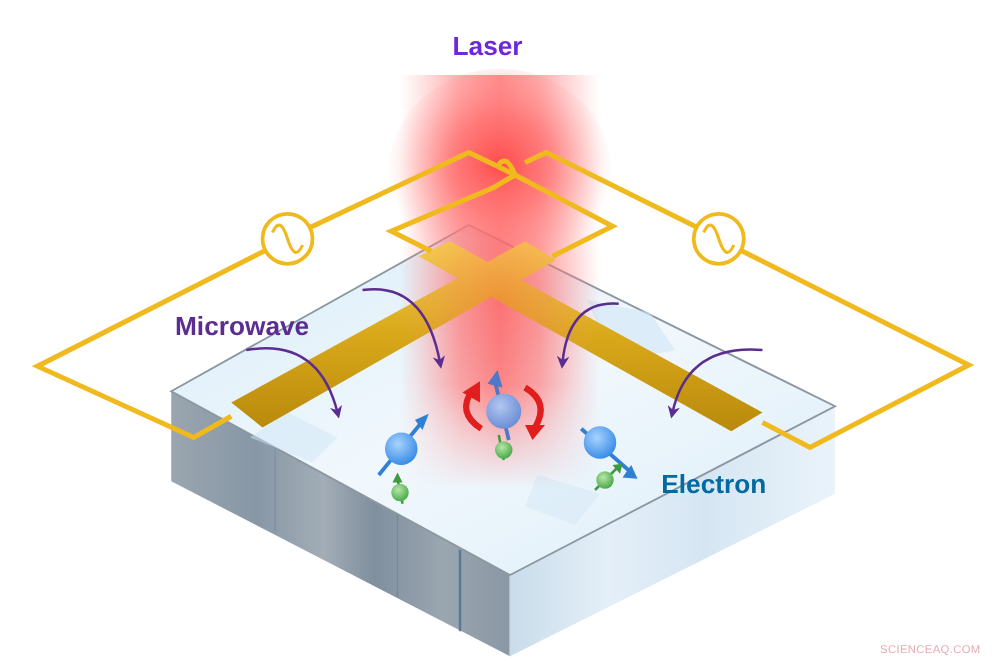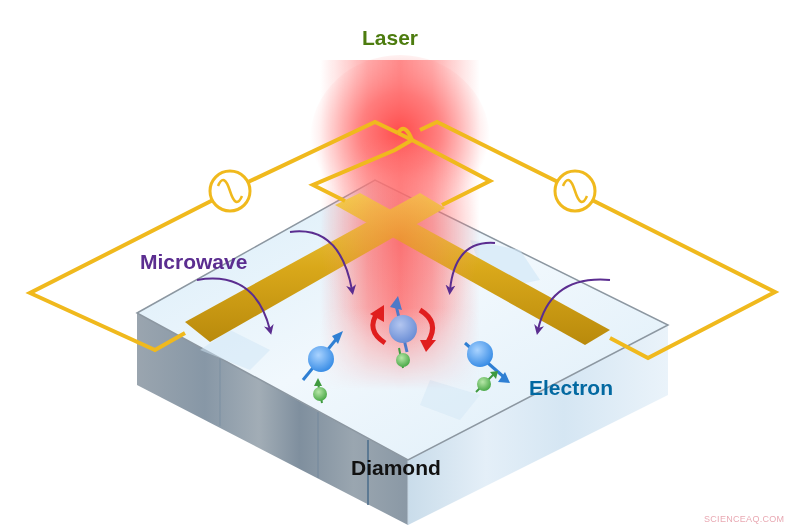--- a/index.html
+++ b/index.html
@@ -1,19 +1,19 @@
 <!DOCTYPE html>
 <html><head>
 <meta charset="utf-8">
 <style>
   html, body { margin: 0; padding: 0; background: #ffffff; }
   body { width: 800px; height: 530px; position: relative; overflow: hidden; font-family: "Liberation Sans", sans-serif; }
   #stage { position: absolute; left: 0; top: 0; width: 800px; height: 530px; }
   .lbl { position: absolute; font-weight: bold; white-space: nowrap; }
-  #lbl-laser { left: 362px; top: 26px; font-size: 21px; color: #4d7c0f; }
+  #lbl-laser { left: 362px; top: 26px; font-size: 21px; color: #6d28d9; }
   #lbl-microwave { left: 140px; top: 250px; font-size: 21px; color: #5b2d90; }
   #lbl-electron { left: 529px; top: 376px; font-size: 21px; color: #0369a1; }
   #lbl-nitrogen { left: 475px; top: 408px; font-size: 21px; color: #25a24a; }
   #lbl-diamond { left: 351px; top: 456px; font-size: 21px; color: #111111; }
   #lbl-watermark { left: 704px; top: 514px; font-size: 9px; color: #e9a9b3; font-weight: normal; letter-spacing: 0.3px; }
 </style>
 </head>
 <body>
 
 <div id="stage">
@@ -158,15 +158,14 @@
     <circle cx="480" cy="354" r="13" fill="url(#elecGrad)"></circle>
     <line x1="476" y1="392" x2="494" y2="374" stroke="#3f9a3f" stroke-width="2"></line>
     <polygon points="490,372 498,371 496,379" fill="#3f9a3f"></polygon>
     <circle cx="484" cy="384" r="7" fill="url(#nitroGrad)"></circle>
   </g>
 </svg>
 
   <div id="lbl-laser" class="lbl">Laser</div>
   <div id="lbl-microwave" class="lbl">Microwave</div>
   <div id="lbl-electron" class="lbl">Electron</div>
-  <div id="lbl-diamond" class="lbl">Diamond</div>
   <div id="lbl-watermark" class="lbl">SCIENCEAQ.COM</div>
 </div>
 
 </body></html>

